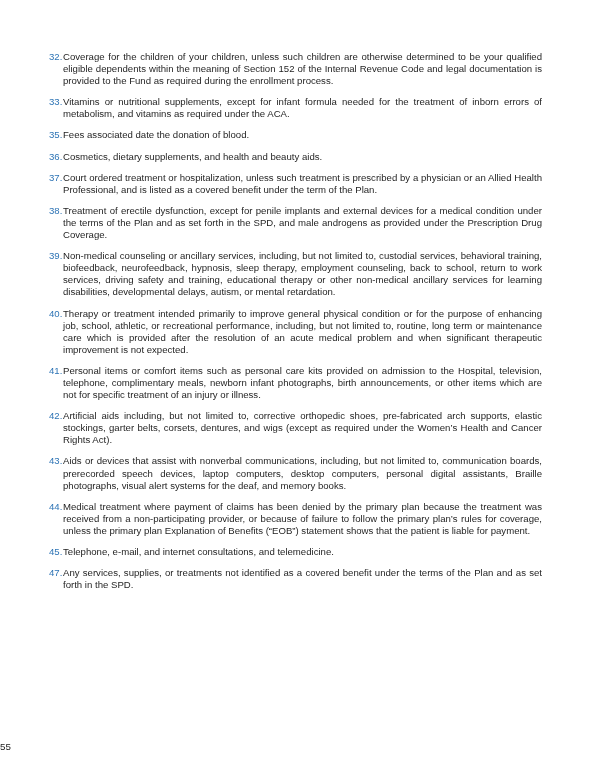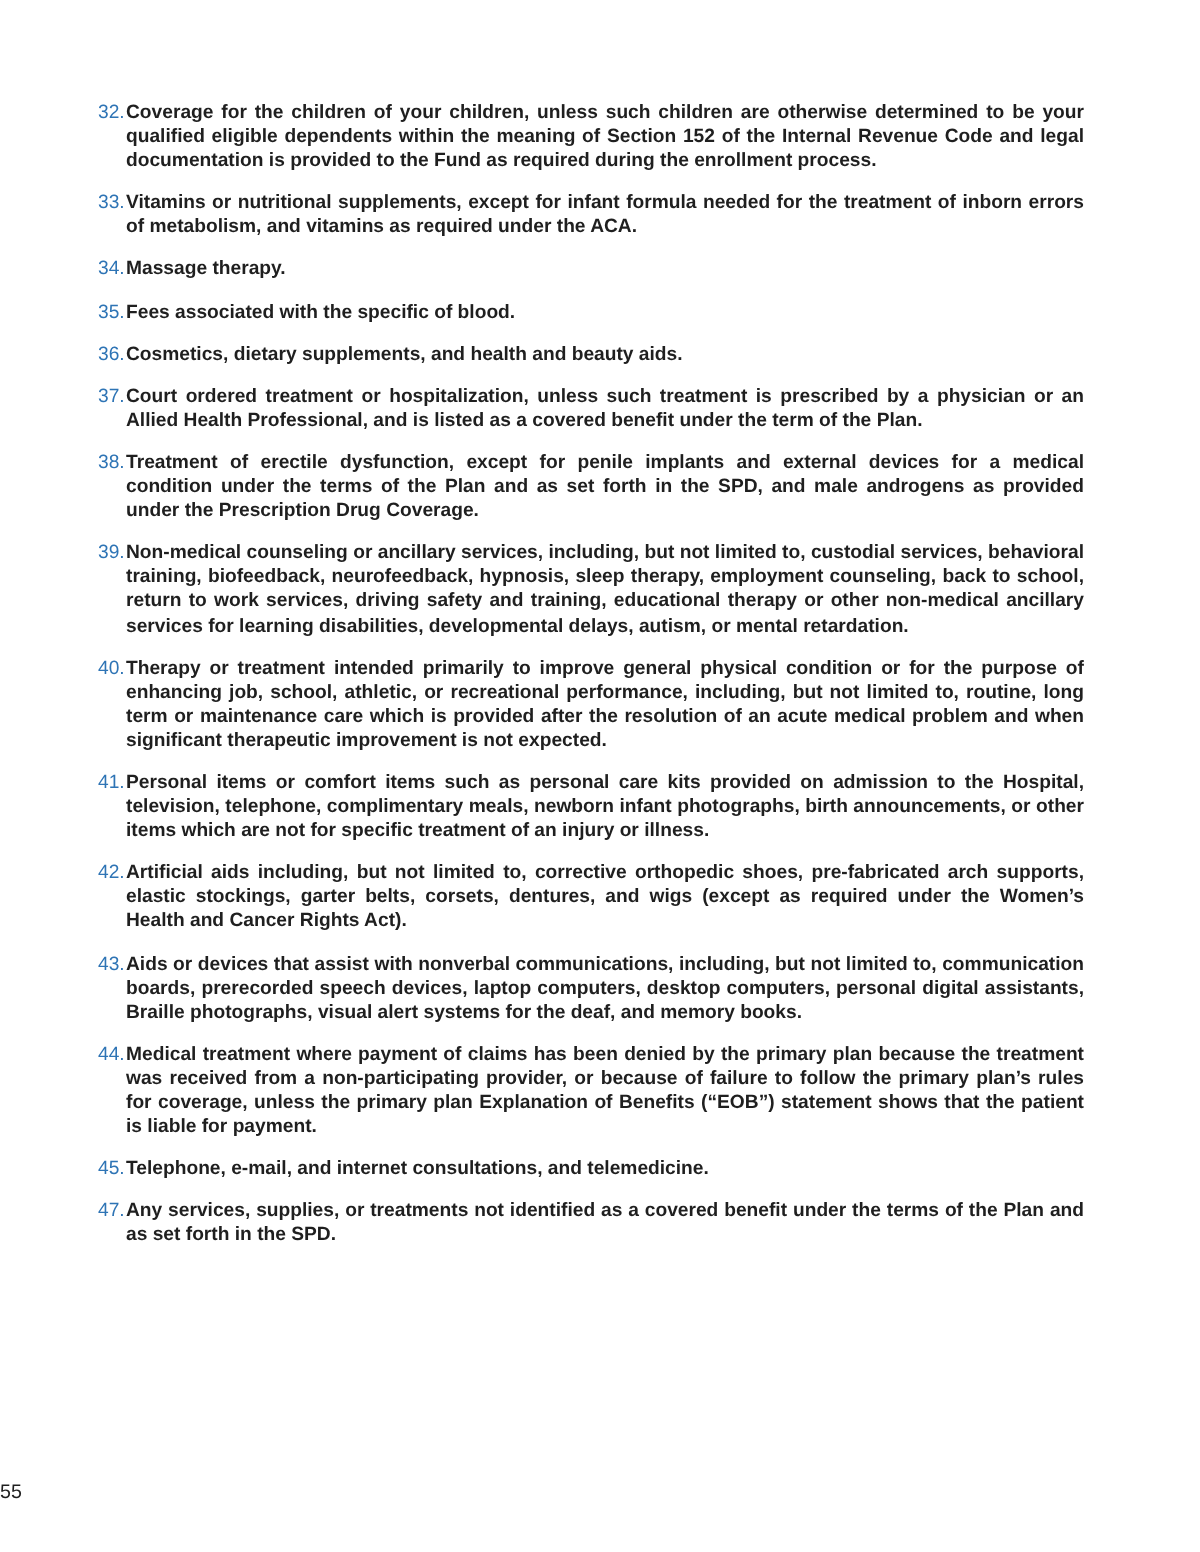--- a/index.html
+++ b/index.html
@@ -38,21 +38,20 @@
   }
   .num {
     flex: 0 0 14px;
     color: var(--num-color, #2e74b5);
     white-space: nowrap;
   }
   .txt {
     flex: 1;
     text-align: justify;
     color: var(--text-color, #1f1f1f);
-    font-weight: bold;
   }
   .page-number {
     position: absolute;
     left: 0;
     right: 0;
     top: 741px;
     text-align: left;
     font-size: 9.8px;
     color: var(--text-color, #1f1f1f);
   }
@@ -65,28 +64,24 @@
   <li class="item">
     <span class="num">32.</span>
     <span class="txt">Coverage for the children of your children, unless such children are otherwise determined to be your qualified eligible dependents within the meaning of Section 152 of the Internal Revenue Code and legal documentation is provided to the Fund as required during the enrollment process.</span>
   </li>
 
   <li class="item">
     <span class="num">33.</span>
     <span class="txt">Vitamins or nutritional supplements, except for infant formula needed for the treatment of inborn errors of metabolism, and vitamins as required under the ACA.</span>
   </li>
 
-  <li class="item">
-    <span class="num">34.</span>
-    <span class="txt">Massage therapy.</span>
-  </li>
 
   <li class="item">
     <span class="num">35.</span>
-    <span class="txt">Fees associated with the specific of blood.</span>
+    <span class="txt">Fees associated date the donation of blood.</span>
   </li>
 
   <li class="item">
     <span class="num">36.</span>
     <span class="txt">Cosmetics, dietary supplements, and health and beauty aids.</span>
   </li>
 
   <li class="item">
     <span class="num">37.</span>
     <span class="txt">Court ordered treatment or hospitalization, unless such treatment is prescribed by a physician or an Allied Health Professional, and is listed as a covered benefit under the term of the Plan.</span>

